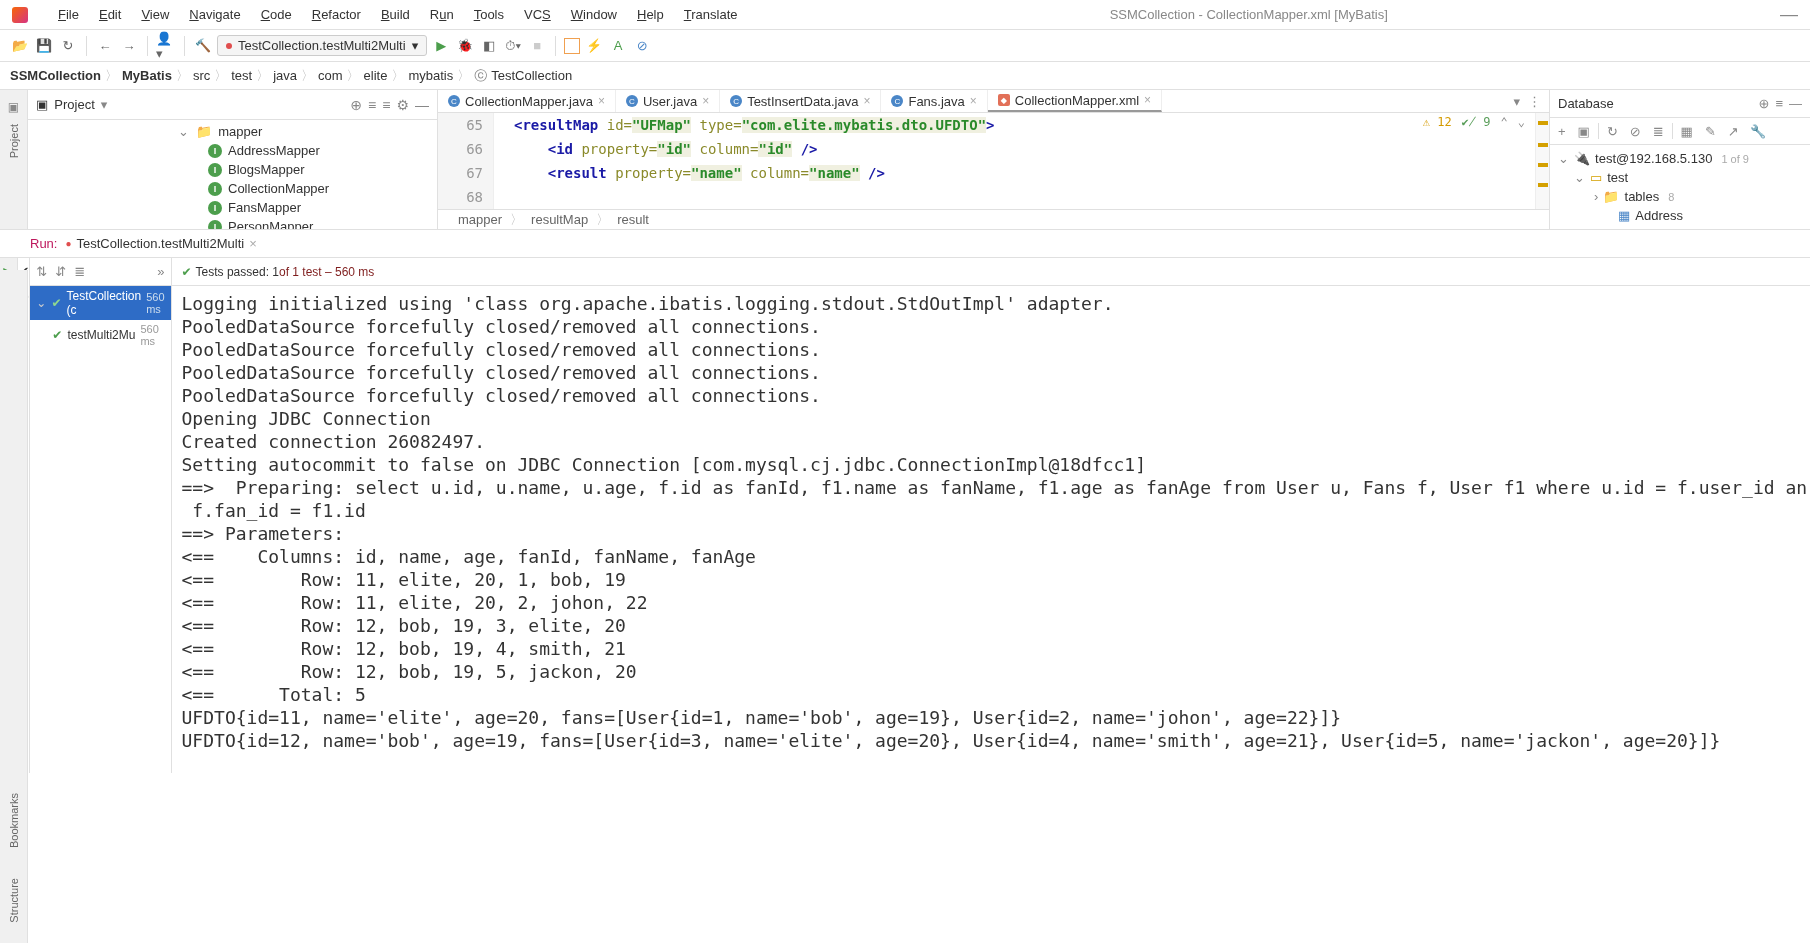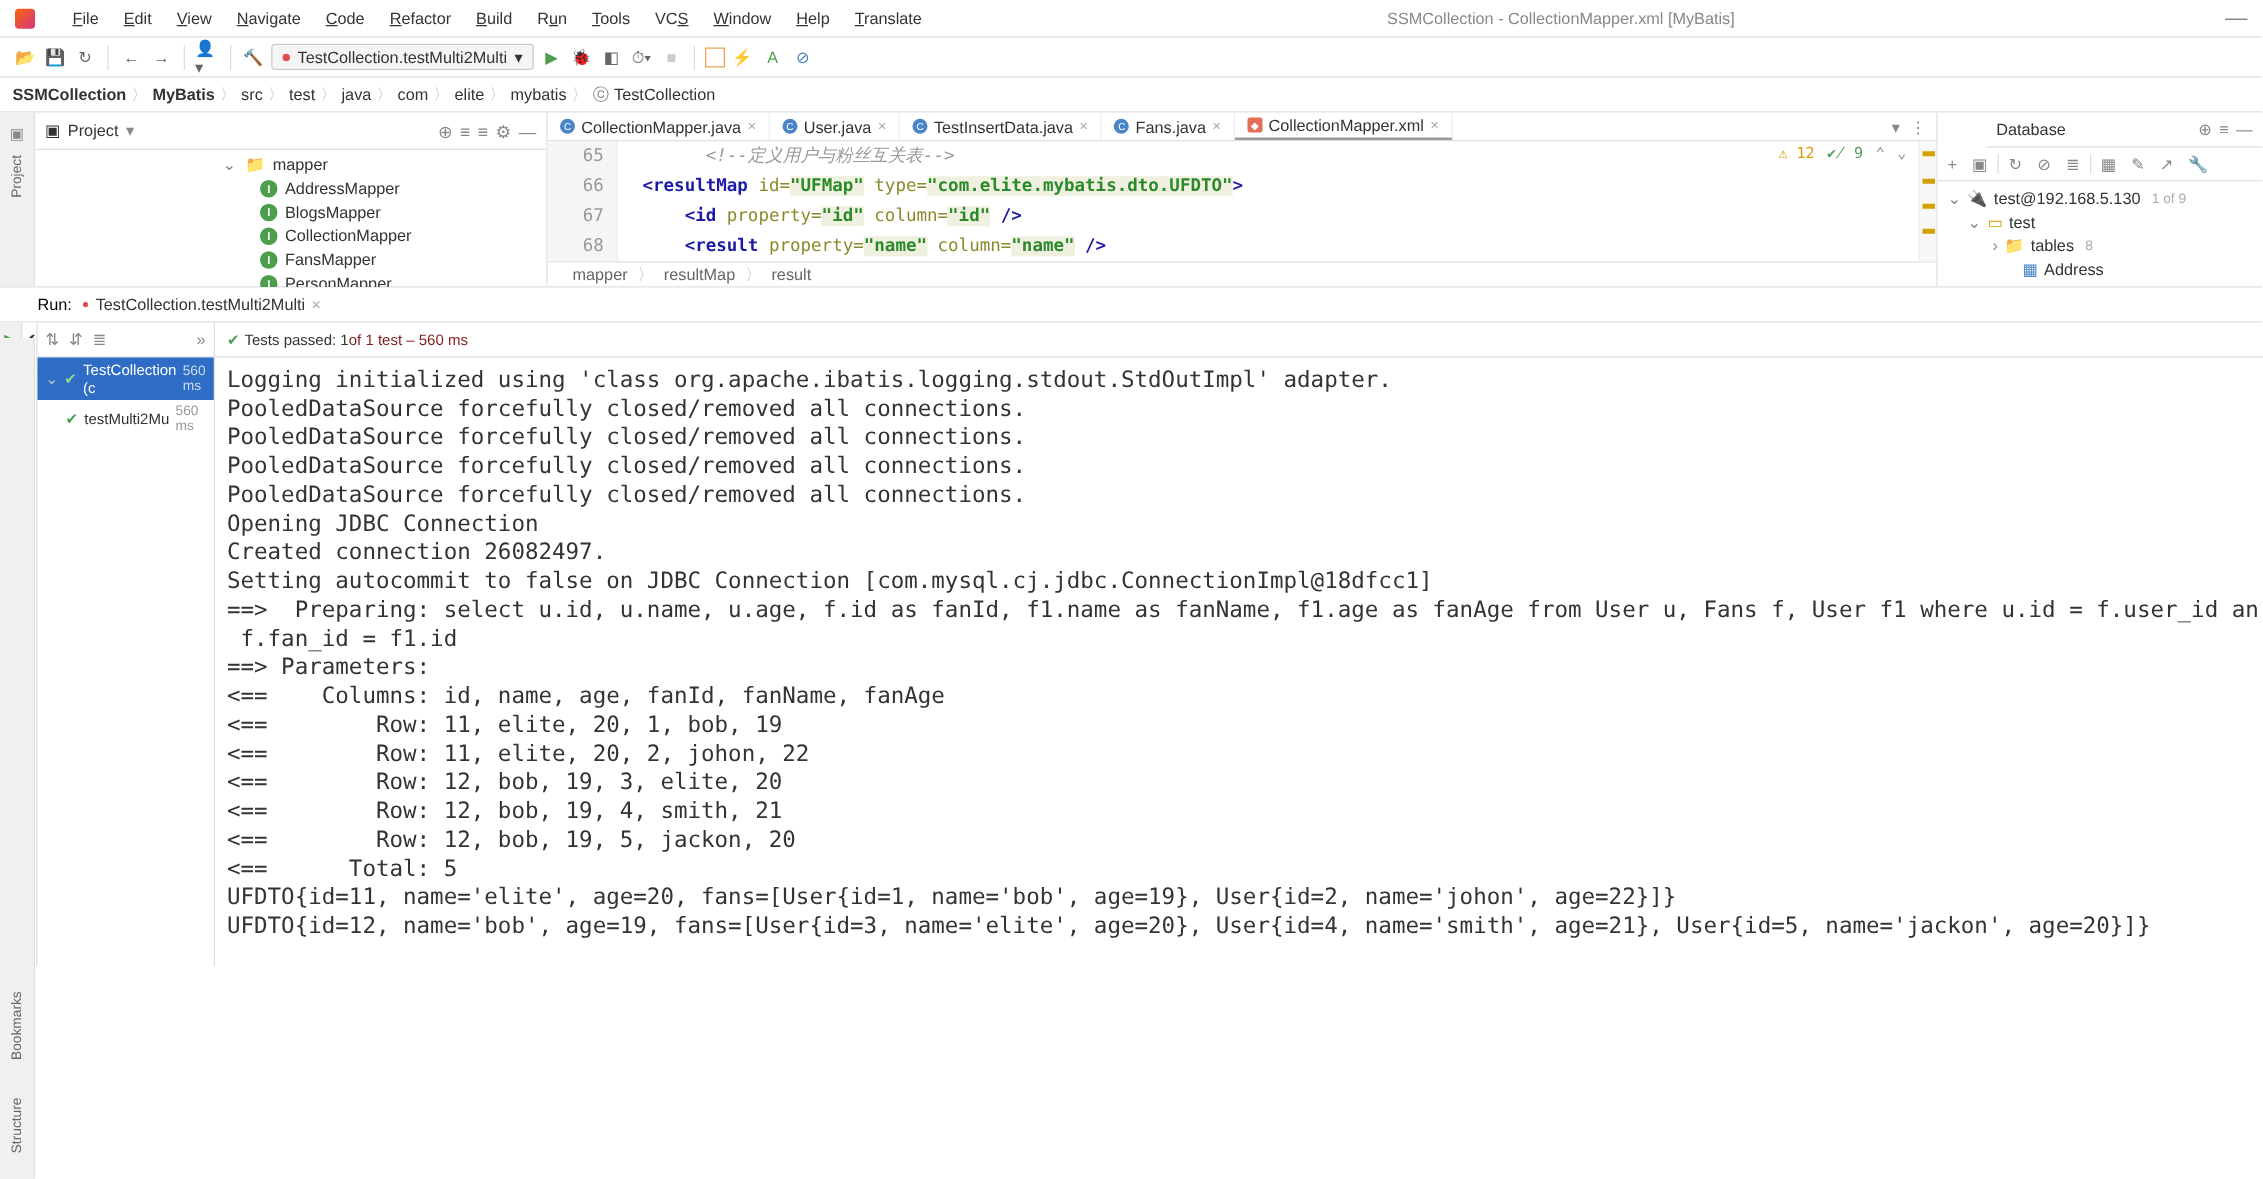--- a/index.html
+++ b/index.html
@@ -67,34 +67,34 @@
     .code-status { position: absolute; top: 2px; right: 10px; display: flex; gap: 10px; font-size: 12px; align-items: center; }
     .code-status .warn { color: #d49a00; }
     .code-status .check { color: #5a9e5a; }
     
     .editor-breadcrumb { height: 26px; border-top: 1px solid #e0e0e0; display: flex; align-items: center; padding: 0 20px; gap: 8px; color: #666; }
     
     .markers { width: 14px; background: #f8f8f8; border-left: 1px solid #eee; position:relative; }
     .markers .m { position:absolute; left:2px; width:10px; height:4px; }
     
     .database-panel { width: 260px; display: flex; flex-direction: column; }
-    .db-header { display: flex; align-items: center; height: 30px; padding: 0 8px; border-bottom: 1px solid #e0e0e0; gap:6px;margin-left:39px; }
+    .db-header { display: flex; align-items: center; height: 30px; padding: 0 8px; border-bottom: 1px solid #e0e0e0; gap:6px; }
     .db-header .spacer { flex: 1; }
     .db-header .icon { color: #888; }
     .db-toolbar { display: flex; align-items: center; height: 28px; padding: 0 4px; border-bottom: 1px solid #e0e0e0; gap: 4px; }
     .db-toolbar .ic { color: #888; font-size: 13px; cursor:pointer; padding: 0 4px; }
     .db-tree { flex: 1; padding: 4px 0; }
     .db-item { display: flex; align-items: center; padding: 2px 8px; gap: 5px; cursor:pointer; }
     .db-item .count { color: #aaa; font-size: 11px; margin-left: 4px; }
     .db-item.indent1 { padding-left: 24px; }
     .db-item.indent2 { padding-left: 44px; }
     .db-item.indent3 { padding-left: 68px; }
     
     .run-header { display: flex; align-items: center; height: 28px; padding: 0 10px 0 30px; border-bottom: 1px solid #e0e0e0; gap: 8px; }
-    .run-header .run-label { color: #000000; text-align: right; }
+    .run-header .run-label { color: #be185d; text-align: right; }
     .run-header .run-tab { display: flex; align-items: center; gap: 5px; }
     
     .run-body { display: flex; height: 515px; }
     .run-gutter { width: 28px; background: #f0f0f0; border-right: 1px solid #e0e0e0; padding-top: 6px; display:flex; flex-direction: column; align-items:center; gap: 12px;}
     .run-gutter .g-icon { color: #888; font-size: 14px; cursor:pointer; }
     .run-gutter .g-icon.green { color: #4c9e4c; }
     
     .run-middle { width: 26px; background: #fff; border-right: 1px solid #e0e0e0; padding-top: 6px; display:flex; flex-direction: column; align-items:center; gap: 10px; }
     
     .test-panel { width: 190px; border-right: 1px solid #e0e0e0; display: flex; flex-direction: column; }
@@ -268,21 +268,20 @@
           <div>67</div>
           <div>68</div>
         </div>
       <div class="code" id="code-area">
         <div class="code-status">
           <span class="warn">⚠ <span>12</span></span>
           <span class="check">✔̸ <span>9</span></span>
           <span style="color:#888">⌃</span>
           <span style="color:#888">⌄</span>
         </div>
-      <div class="line">      <span class="cm-comment">&lt;!--定义用户与粉丝互关表--&gt;</span></div>
           <div class="line"><span class="cm-tag">&lt;resultMap </span><span class="cm-attr">id=</span><span class="cm-string">"UFMap"</span> <span class="cm-attr">type=</span><span class="cm-string">"com.elite.mybatis.dto.UFDTO"</span><span class="cm-tag">&gt;</span></div>
           <div class="line">    <span class="cm-tag">&lt;id </span><span class="cm-attr">property=</span><span class="cm-string">"id"</span> <span class="cm-attr">column=</span><span class="cm-string">"id"</span> <span class="cm-tag">/&gt;</span></div>
           <div class="line">    <span class="cm-tag">&lt;result </span><span class="cm-attr">property=</span><span class="cm-string">"name"</span> <span class="cm-attr">column=</span><span class="cm-string">"name"</span> <span class="cm-tag">/&gt;</span></div>
         </div>
       <div class="markers">
         <div class="m" style="top:8px;background:#d4a000"></div>
         <div class="m" style="top:30px;background:#d4a000"></div>
         <div class="m" style="top:50px;background:#d4a000"></div>
         <div class="m" style="top:70px;background:#d4a000"></div>
       </div>

